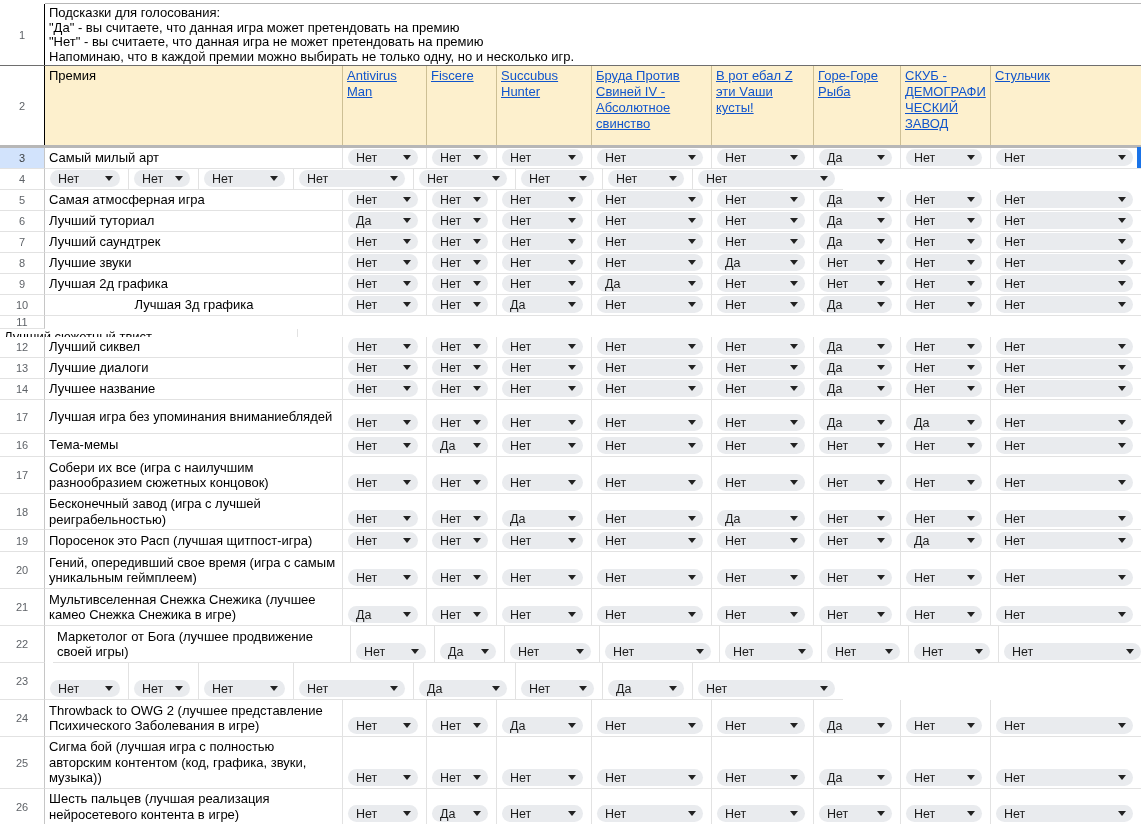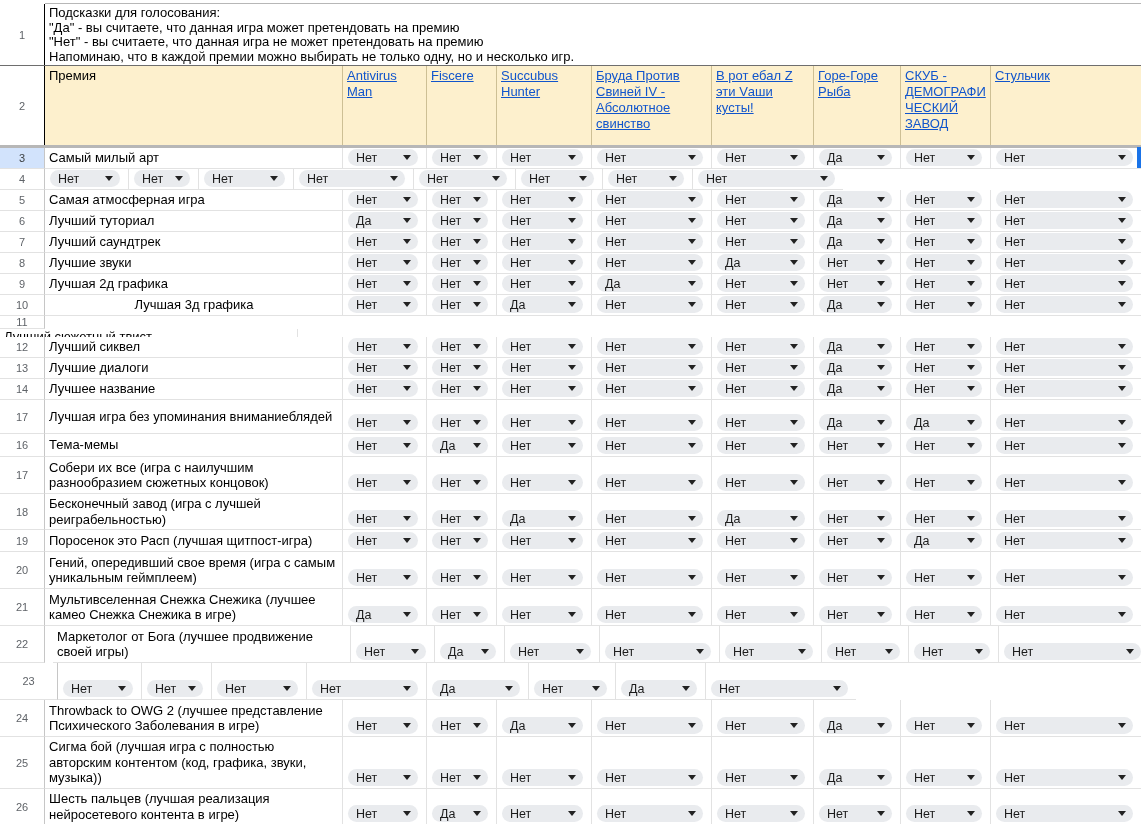--- a/index.html
+++ b/index.html
@@ -1167,21 +1167,21 @@
             </div>
           </div>
           <div class="c dd" style="width: 150px;">
             <div class="pill">
               <span>Нет</span>
               <span class="arrow"></span>
             </div>
           </div>
         </div>
         <div class="r dr" style="height: 37px;">
-          <div class="c num" style="width: 58px;">23</div>
+          <div class="c num" style="width: 45px;">23</div>
           <div class="c dd" style="width: 84px;">
             <div class="pill">
               <span>Нет</span>
               <span class="arrow"></span>
             </div>
           </div>
           <div class="c dd" style="width: 70px;">
             <div class="pill">
               <span>Нет</span>
               <span class="arrow"></span>

